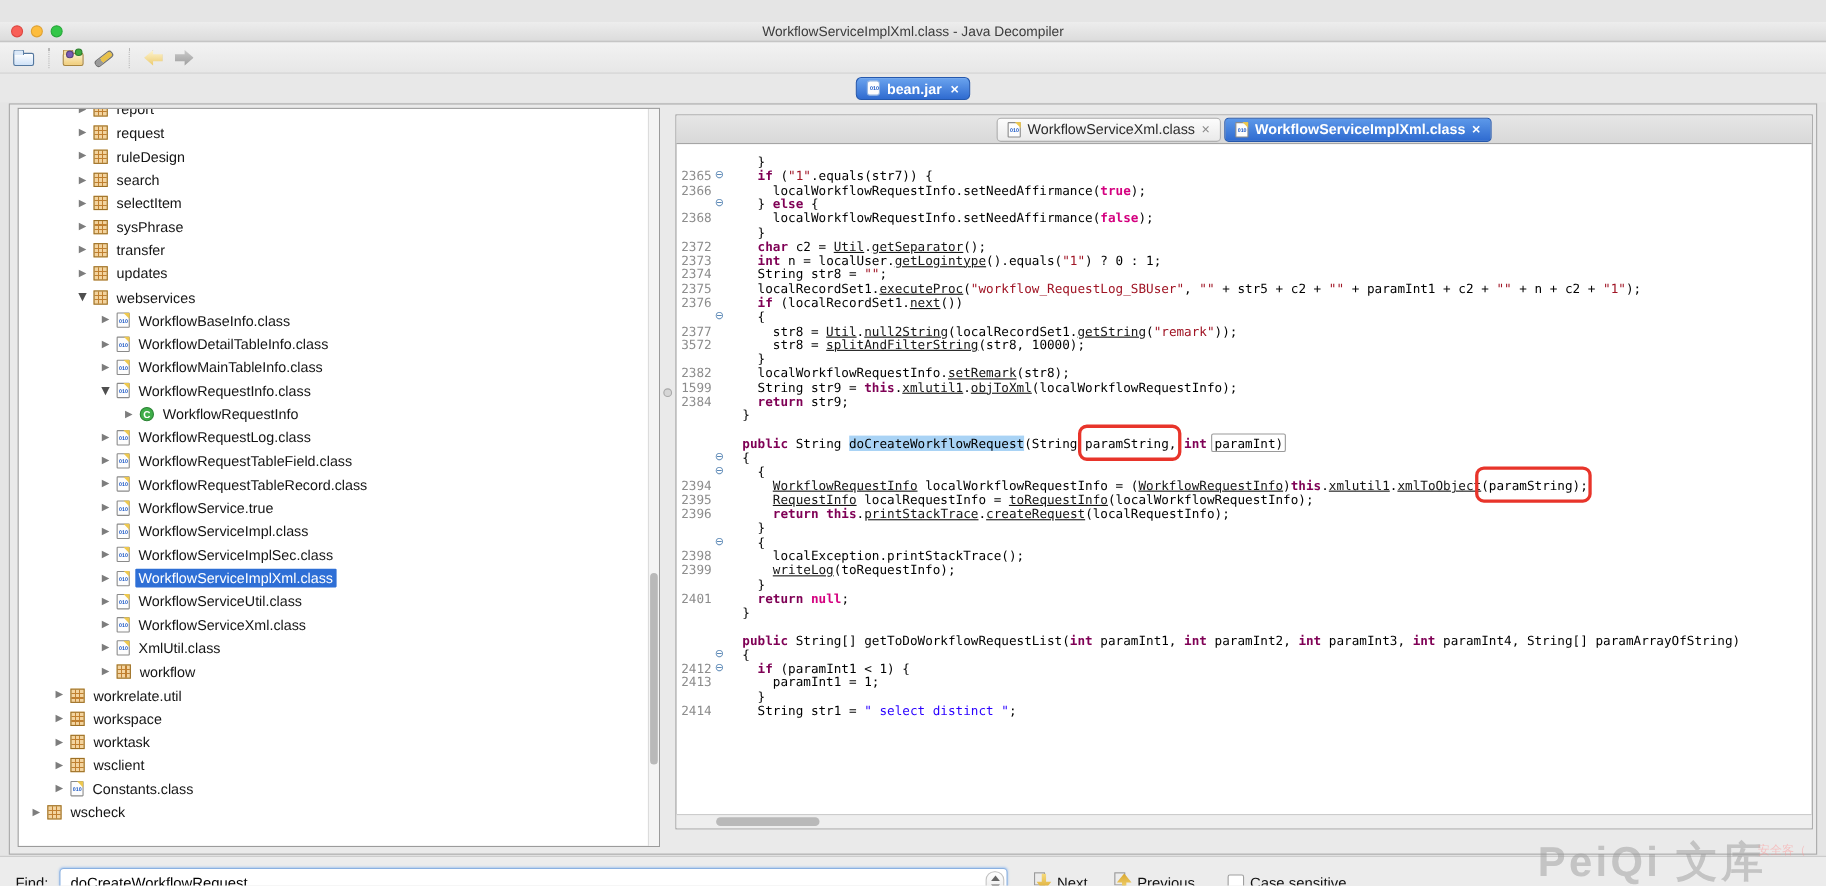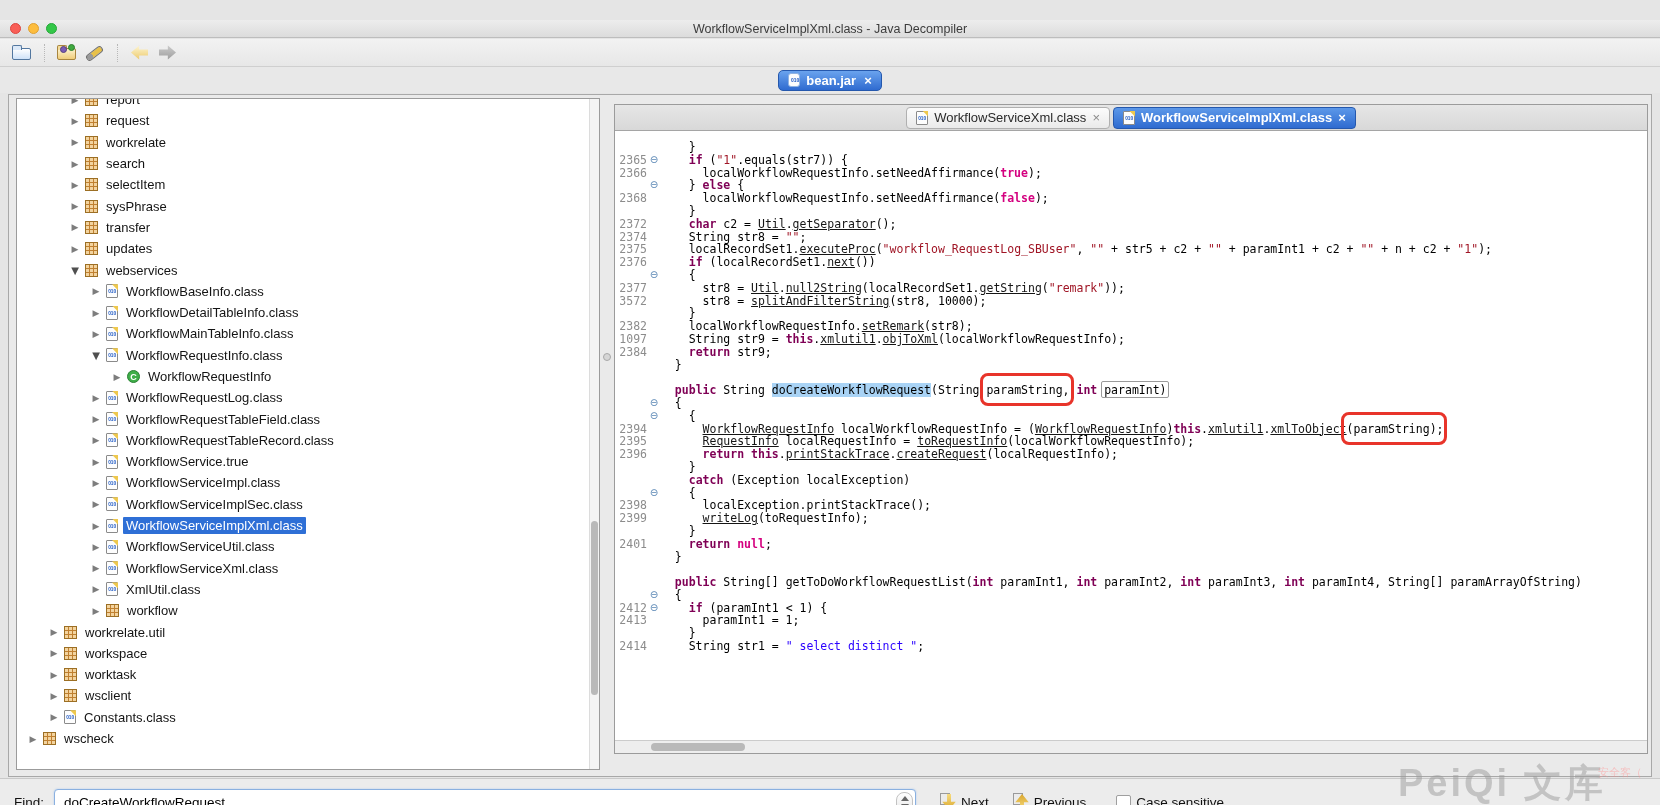--- a/index.html
+++ b/index.html
@@ -209,21 +209,21 @@
           <span class="tlabel">report</span>
         </div>
         <div class="tree-row" style="padding-left: 52px;">
           <span class="tw">▶</span>
           <span class="ticon i-pkg"></span>
           <span class="tlabel">request</span>
         </div>
         <div class="tree-row" style="padding-left: 52px;">
           <span class="tw">▶</span>
           <span class="ticon i-pkg"></span>
-          <span class="tlabel">workrelate</span>
+          <span class="tlabel">ruleDesign</span>
         </div>
         <div class="tree-row" style="padding-left: 52px;">
           <span class="tw">▶</span>
           <span class="ticon i-pkg"></span>
           <span class="tlabel">search</span>
         </div>
         <div class="tree-row" style="padding-left: 52px;">
           <span class="tw">▶</span>
           <span class="ticon i-pkg"></span>
           <span class="tlabel">selectItem</span>
@@ -380,40 +380,40 @@
       </div>
     </div>
     <div class="code-area" id="code">
         <div class="code-row"><span class="gut"></span><span class="foldc"></span><span class="ct"><span class="cp">    }</span></span></div>
         <div class="code-row"><span class="gut">2365</span><span class="foldc">⊖</span><span class="ct"><span class="cp">    </span><span class="ck">if</span><span class="cp"> (</span><span class="cs">"1"</span><span class="cp">.equals(str7)) {</span></span></div>
         <div class="code-row"><span class="gut">2366</span><span class="foldc"></span><span class="ct"><span class="cp">      localWorkflowRequestInfo.setNeedAffirmance(</span><span class="cl">true</span><span class="cp">);</span></span></div>
         <div class="code-row"><span class="gut"></span><span class="foldc">⊖</span><span class="ct"><span class="cp">    } </span><span class="ck">else</span><span class="cp"> {</span></span></div>
         <div class="code-row"><span class="gut">2368</span><span class="foldc"></span><span class="ct"><span class="cp">      localWorkflowRequestInfo.setNeedAffirmance(</span><span class="cl">false</span><span class="cp">);</span></span></div>
         <div class="code-row"><span class="gut"></span><span class="foldc"></span><span class="ct"><span class="cp">    }</span></span></div>
         <div class="code-row"><span class="gut">2372</span><span class="foldc"></span><span class="ct"><span class="cp">    </span><span class="ck">char</span><span class="cp"> c2 = </span><span class="cu">Util</span><span class="cp">.</span><span class="cu">getSeparator</span><span class="cp">();</span></span></div>
+        <div class="code-row"><span class="gut">2373</span><span class="foldc"></span><span class="ct"><span class="cp">    </span><span class="ck">int</span><span class="cp"> n = localUser.</span><span class="cu">getLogintype</span><span class="cp">().equals(</span><span class="cs">"1"</span><span class="cp">) ? 0 : 1;</span></span></div>
         <div class="code-row"><span class="gut">2374</span><span class="foldc"></span><span class="ct"><span class="cp">    String str8 = </span><span class="cs">""</span><span class="cp">;</span></span></div>
         <div class="code-row"><span class="gut">2375</span><span class="foldc"></span><span class="ct"><span class="cp">    localRecordSet1.</span><span class="cu">executeProc</span><span class="cp">(</span><span class="cs">"workflow_RequestLog_SBUser"</span><span class="cp">, </span><span class="cs">""</span><span class="cp"> + str5 + c2 + </span><span class="cs">""</span><span class="cp"> + paramInt1 + c2 + </span><span class="cs">""</span><span class="cp"> + n + c2 + </span><span class="cs">"1"</span><span class="cp">);</span></span></div>
         <div class="code-row"><span class="gut">2376</span><span class="foldc"></span><span class="ct"><span class="cp">    </span><span class="ck">if</span><span class="cp"> (localRecordSet1.</span><span class="cu">next</span><span class="cp">())</span></span></div>
         <div class="code-row"><span class="gut"></span><span class="foldc">⊖</span><span class="ct"><span class="cp">    {</span></span></div>
         <div class="code-row"><span class="gut">2377</span><span class="foldc"></span><span class="ct"><span class="cp">      str8 = </span><span class="cu">Util</span><span class="cp">.</span><span class="cu">null2String</span><span class="cp">(localRecordSet1.</span><span class="cu">getString</span><span class="cp">(</span><span class="cs">"remark"</span><span class="cp">));</span></span></div>
         <div class="code-row"><span class="gut">3572</span><span class="foldc"></span><span class="ct"><span class="cp">      str8 = </span><span class="cu">splitAndFilterString</span><span class="cp">(str8, 10000);</span></span></div>
         <div class="code-row"><span class="gut"></span><span class="foldc"></span><span class="ct"><span class="cp">    }</span></span></div>
         <div class="code-row"><span class="gut">2382</span><span class="foldc"></span><span class="ct"><span class="cp">    localWorkflowRequestInfo.</span><span class="cu">setRemark</span><span class="cp">(str8);</span></span></div>
-        <div class="code-row"><span class="gut">1097</span><span class="foldc"></span><span class="ct"><span class="cp">    String str9 = </span><span class="ck">this</span><span class="cp">.</span><span class="cu">xmlutil1</span><span class="cp">.</span><span class="cu">objToXml</span><span class="cp">(localWorkflowRequestInfo);</span></span></div>
+        <div class="code-row"><span class="gut">1599</span><span class="foldc"></span><span class="ct"><span class="cp">    String str9 = </span><span class="ck">this</span><span class="cp">.</span><span class="cu">xmlutil1</span><span class="cp">.</span><span class="cu">objToXml</span><span class="cp">(localWorkflowRequestInfo);</span></span></div>
         <div class="code-row"><span class="gut">2384</span><span class="foldc"></span><span class="ct"><span class="cp">    </span><span class="ck">return</span><span class="cp"> str9;</span></span></div>
         <div class="code-row"><span class="gut"></span><span class="foldc"></span><span class="ct"><span class="cp">  }</span></span></div>
         <div class="code-row"><span class="gut"></span><span class="foldc"></span><span class="ct"><span class="cp"></span></span></div>
         <div class="code-row"><span class="gut"></span><span class="foldc"></span><span class="ct"><span class="cp">  </span><span class="ck">public</span><span class="cp"> String </span><span class="cp sel">doCreateWorkflowRequest</span><span class="cp">(String </span><span class="cp red">paramString,</span><span class="cp"> </span><span class="ck">int</span><span class="cp"> </span><span class="cp box">paramInt)</span></span></div>
         <div class="code-row"><span class="gut"></span><span class="foldc">⊖</span><span class="ct"><span class="cp">  {</span></span></div>
         <div class="code-row"><span class="gut"></span><span class="foldc">⊖</span><span class="ct"><span class="cp">    {</span></span></div>
         <div class="code-row"><span class="gut">2394</span><span class="foldc"></span><span class="ct"><span class="cp">      </span><span class="cu">WorkflowRequestInfo</span><span class="cp"> localWorkflowRequestInfo = (</span><span class="cu">WorkflowRequestInfo</span><span class="cp">)</span><span class="ck">this</span><span class="cp">.</span><span class="cu">xmlutil1</span><span class="cp">.</span><span class="cu">xmlToObject</span><span class="cp red">(paramString);</span></span></div>
         <div class="code-row"><span class="gut">2395</span><span class="foldc"></span><span class="ct"><span class="cp">      </span><span class="cu">RequestInfo</span><span class="cp"> localRequestInfo = </span><span class="cu">toRequestInfo</span><span class="cp">(localWorkflowRequestInfo);</span></span></div>
         <div class="code-row"><span class="gut">2396</span><span class="foldc"></span><span class="ct"><span class="cp">      </span><span class="ck">return</span><span class="cp"> </span><span class="ck">this</span><span class="cp">.</span><span class="cu">printStackTrace</span><span class="cp">.</span><span class="cu">createRequest</span><span class="cp">(localRequestInfo);</span></span></div>
         <div class="code-row"><span class="gut"></span><span class="foldc"></span><span class="ct"><span class="cp">    }</span></span></div>
-        <div class="code-row"><span class="gut"></span><span class="foldc"></span><span class="ct"><span class="cp">    </span><span class="ck">catch</span><span class="cp"> (Exception localException)</span></span></div>
         <div class="code-row"><span class="gut"></span><span class="foldc">⊖</span><span class="ct"><span class="cp">    {</span></span></div>
         <div class="code-row"><span class="gut">2398</span><span class="foldc"></span><span class="ct"><span class="cp">      localException.printStackTrace();</span></span></div>
         <div class="code-row"><span class="gut">2399</span><span class="foldc"></span><span class="ct"><span class="cp">      </span><span class="cu">writeLog</span><span class="cp">(toRequestInfo);</span></span></div>
         <div class="code-row"><span class="gut"></span><span class="foldc"></span><span class="ct"><span class="cp">    }</span></span></div>
         <div class="code-row"><span class="gut">2401</span><span class="foldc"></span><span class="ct"><span class="cp">    </span><span class="ck">return</span><span class="cp"> </span><span class="cl">null</span><span class="cp">;</span></span></div>
         <div class="code-row"><span class="gut"></span><span class="foldc"></span><span class="ct"><span class="cp">  }</span></span></div>
         <div class="code-row"><span class="gut"></span><span class="foldc"></span><span class="ct"><span class="cp"></span></span></div>
         <div class="code-row"><span class="gut"></span><span class="foldc"></span><span class="ct"><span class="cp">  </span><span class="ck">public</span><span class="cp"> String[] getToDoWorkflowRequestList(</span><span class="ck">int</span><span class="cp"> paramInt1, </span><span class="ck">int</span><span class="cp"> paramInt2, </span><span class="ck">int</span><span class="cp"> paramInt3, </span><span class="ck">int</span><span class="cp"> paramInt4, String[] paramArrayOfString)</span></span></div>
         <div class="code-row"><span class="gut"></span><span class="foldc">⊖</span><span class="ct"><span class="cp">  {</span></span></div>
         <div class="code-row"><span class="gut">2412</span><span class="foldc">⊖</span><span class="ct"><span class="cp">    </span><span class="ck">if</span><span class="cp"> (paramInt1 &lt; 1) {</span></span></div>

